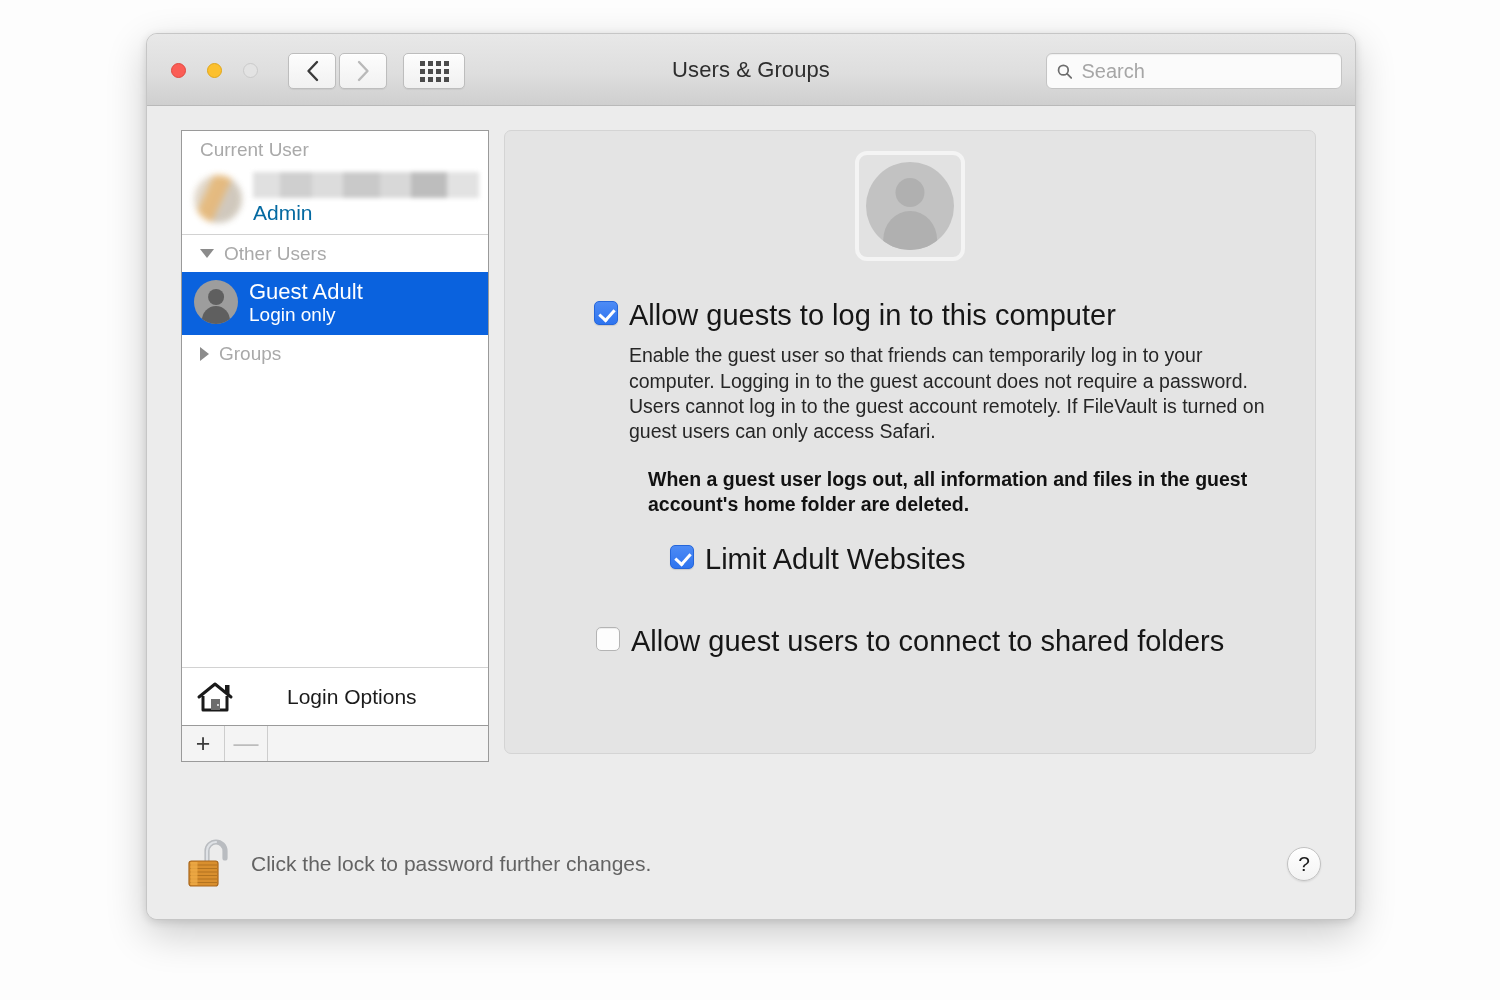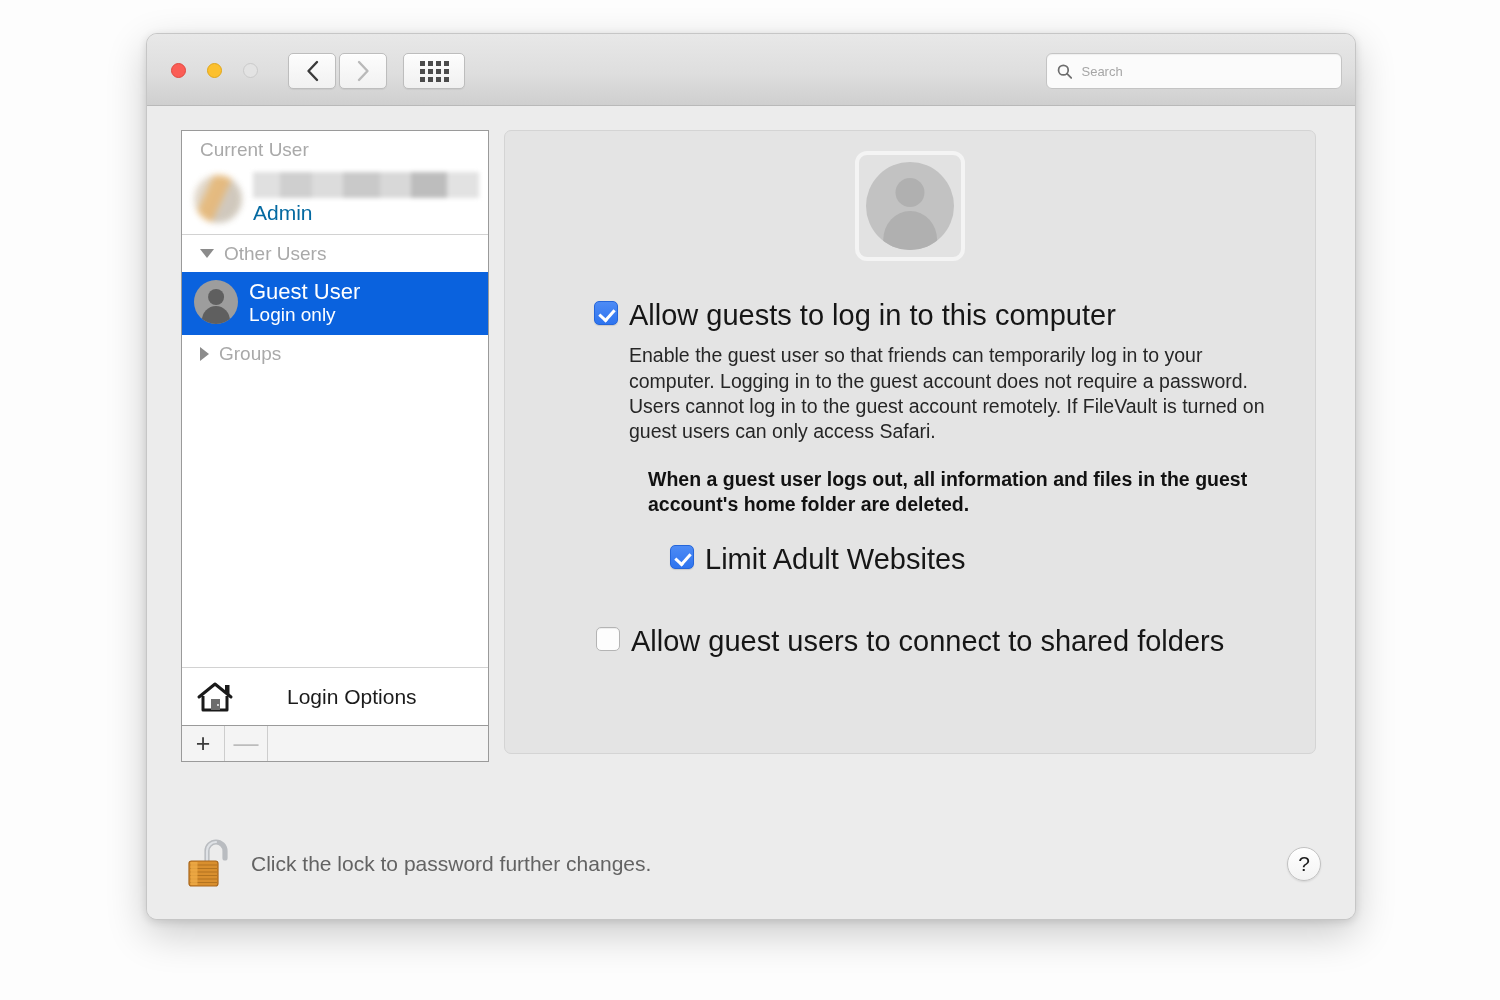--- a/index.html
+++ b/index.html
@@ -102,21 +102,21 @@
     display: flex;
     align-items: center;
     padding: 0 10px;
     box-shadow: 0 1px 1px rgba(0,0,0,0.05) inset;
   }
   #search-input {
     border: none;
     outline: none;
     background: transparent;
     font-family: "Liberation Sans", sans-serif;
-    font-size: 13px;
+    font-size: 20px;
     color: #3a3a3a;
     width: 100%;
     margin-left: 9px;
   }
   #search-input::placeholder { color: #a6a6a6; }
 
   
   #content {
     position: relative;
     height: 814px;
@@ -434,20 +434,21 @@
           <i></i>
           <i></i>
           <i></i>
           <i></i>
           <i></i>
           <i></i>
           <i></i>
       </span>
     </div>
 
+    <div id="win-title">Users &amp; Groups</div>
 
     <div id="search-wrap">
       <svg width="17" height="17" viewBox="0 0 17 17">
         <circle cx="7" cy="7" r="5.3" fill="none" stroke="#6e6e6e" stroke-width="1.9"></circle>
         <line x1="10.9" y1="10.9" x2="15.6" y2="15.6" stroke="#6e6e6e" stroke-width="1.9" stroke-linecap="round"></line>
       </svg>
       <input id="search-input" type="text" value="" placeholder="Search" style="">
     </div>
   </div>
 
@@ -468,21 +469,21 @@
       <div class="divider"></div>
 
       <div class="group-head">
         <span class="tri down"></span>
         <span>Other Users</span>
       </div>
 
       <div id="guest-row">
         <div class="person-av"></div>
         <div class="meta">
-          <div id="guest-name">Guest User</div>
+          <div id="guest-name">Guest Adult</div>
           <div id="guest-sub">Login only</div>
         </div>
       </div>
 
       <div class="group-head">
         <span class="tri right"></span>
         <span>Groups</span>
       </div>
 
       <div id="sidebar-spacer"></div>

